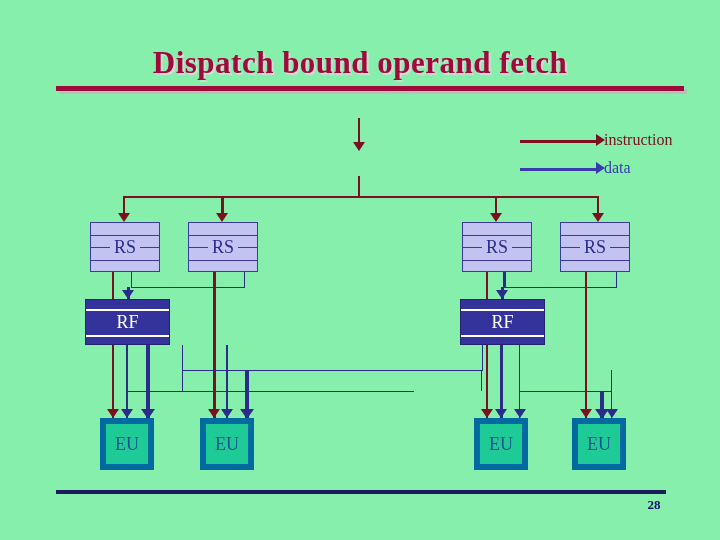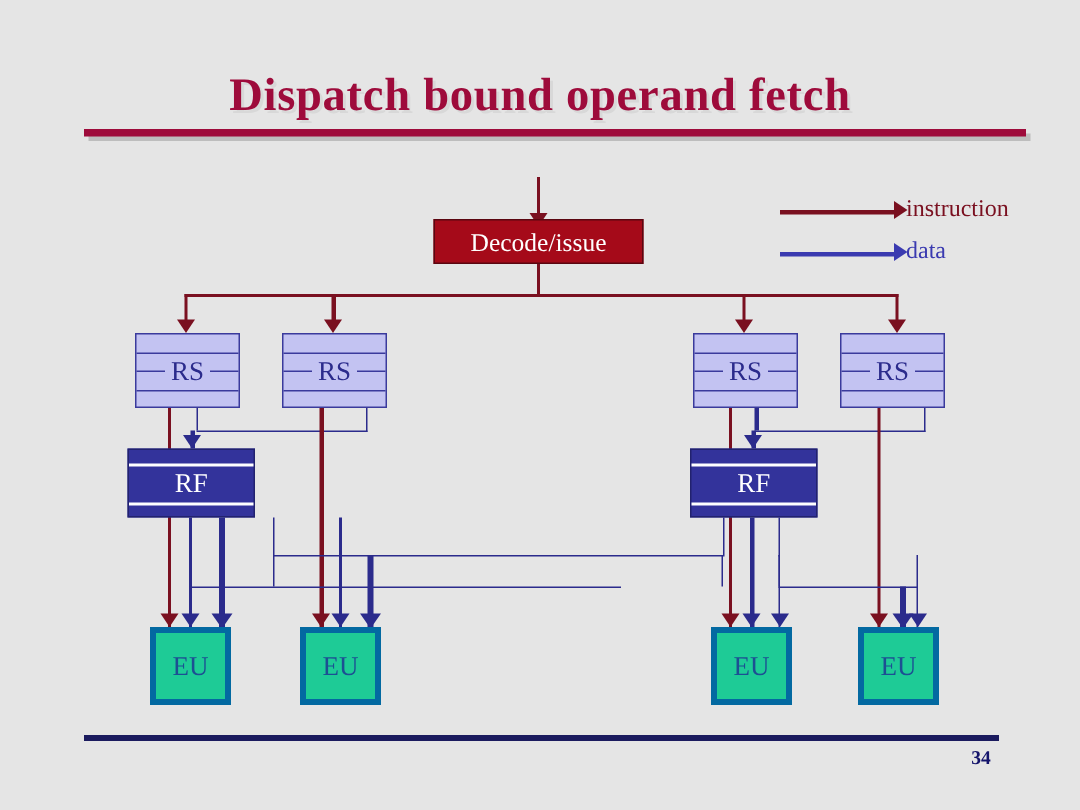--- a/index.html
+++ b/index.html
@@ -4,21 +4,21 @@
 <style>
   html, body {
     margin: 0;
     padding: 0;
     background: #ffffff;
   }
   #slide {
     position: relative;
     width: 720px;
     height: 540px;
-    background: #e5e5e5;
+    background: #86efac;
     overflow: hidden;
     font-family: "Liberation Serif", "DejaVu Serif", serif;
   }
 
   
   .title-line1, .title-line2 {
     position: absolute;
     width: 100%;
     text-align: center;
     color: #9E0B3B;
@@ -122,21 +122,21 @@
   }
   .node-rf .rf-rule {
     position: absolute;
     left: 0;
     width: 100%;
     height: 2px;
     background: #ffffff;
   }
   .node-eu {
     background: #1ECB96;
-    border: 4px solid #0369a1;
+    border: 6px solid #0369a1;
     color: #1d4f93;
     font-size: 18px;
   }
   .node-label { position: relative; z-index: 2; }
 
   
   .wire { position: absolute; }
   .arrowhead { position: absolute; width: 0; height: 0; }
 
   
@@ -162,23 +162,20 @@
   <div class="arrowhead" style="left:596px; top:162px;
        border-top:6px solid transparent; border-bottom:6px solid transparent;
        border-left:9px solid #3a3ab0;"></div>
   <div class="legend-label legend-data">data</div>
 
   <div class="wire c-ins" style="left:358px; top:118px; width:2px; height:28px;"></div>
   <div class="arrowhead" style="left:353px; top:142px;
        border-left:6px solid transparent; border-right:6px solid transparent;
        border-top:9px solid #7a1020;"></div>
 
-  <div class="node node-decode" style="left:289px; top:146px; width:140px; height:30px;">
-    <span class="node-label">Decode/issue</span>
-  </div>
 
   <div class="wire c-ins" style="left:358px; top:176px; width:2px; height:21px;"></div>
 
   <div class="wire c-ins" style="left:123px; top:196px; width:476px; height:2px;"></div>
 
   <div class="wire c-ins" style="left:123px; top:196px; width:2px; height:20px;"></div>
   <div class="arrowhead" style="left:118px; top:213px;
        border-left:6px solid transparent; border-right:6px solid transparent;
        border-top:9px solid #7a1020;"></div>
 
@@ -336,15 +333,15 @@
 
   <div class="node node-eu" style="left:474px; top:418px; width:54px; height:52px;">
     <span class="node-label">EU</span>
   </div>
 
   <div class="node node-eu" style="left:572px; top:418px; width:54px; height:52px;">
     <span class="node-label">EU</span>
   </div>
 
   <div class="footer-rule"></div>
-  <div class="footer-page">34</div>
+  <div class="footer-page">28</div>
 
 </div>
 
 </body></html>

